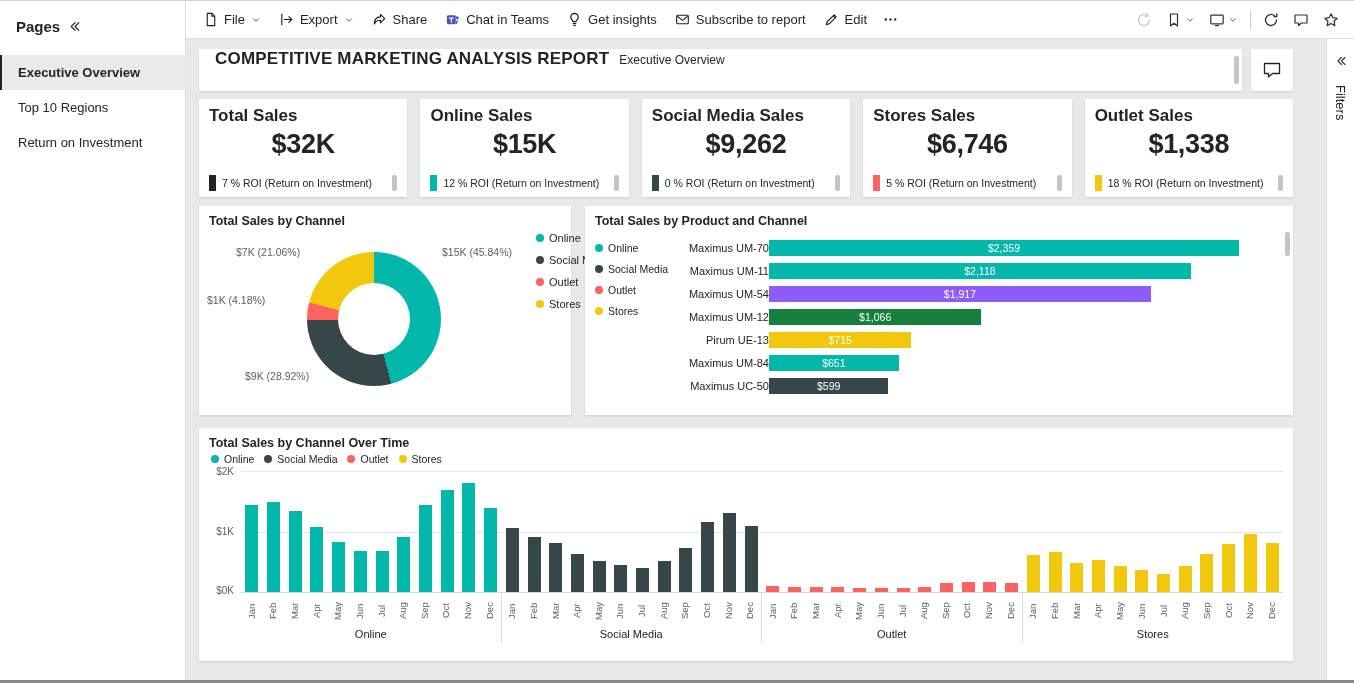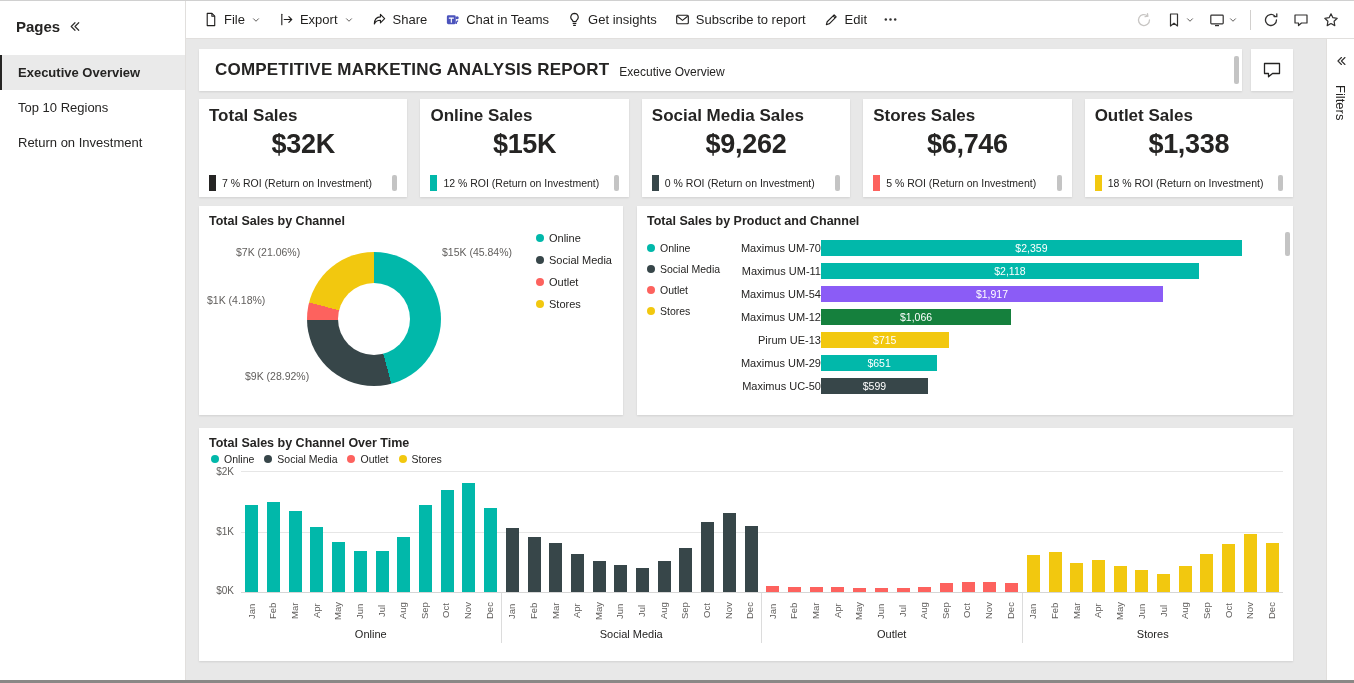--- a/index.html
+++ b/index.html
@@ -27,21 +27,21 @@
   .dim{color:#c8c6c4}
 
   
   .workspace{flex:1;display:flex;min-height:0;background:#e8e8e8}
   .canvas-area{flex:1;padding:10px 33px 0 13px;min-width:0}
   .filters-pane{width:28px;background:#fff;border-left:1px solid #e1dfdd;display:flex;flex-direction:column;align-items:center;padding-top:10px;gap:12px;flex-shrink:0}
   .filters-label{writing-mode:vertical-rl;font-size:13px;color:#252423}
 
   
   .report-header{display:flex;gap:9px;margin-bottom:8px;height:42px}
-  .title-box{flex:1;background:#fff;display:flex;align-items:center;padding:0 16px;position:relative;box-shadow:0 1px 2px rgba(0,0,0,.10)}
+  .title-box{flex:1;background:#fff;display:flex;padding:0 16px;position:relative;box-shadow:0 1px 2px rgba(0,0,0,.10)}
   .report-title{font-size:17px;font-weight:700;letter-spacing:.2px;white-space:nowrap}
   .report-subtitle{font-size:12px;margin-left:10px;padding-top:4px;white-space:nowrap}
   .title-box .mini-scrollbar{position:absolute;right:3px;top:7px;height:28px}
   .comment-btn{width:42px;background:#fff;border:none;box-shadow:0 1px 2px rgba(0,0,0,.10);display:flex;align-items:center;justify-content:center;cursor:pointer;color:#252423}
   .mini-scrollbar{width:5px;height:16px;background:#c4c4c4;border-radius:2px;display:inline-block;flex-shrink:0}
 
   
   .kpi-row{display:flex;gap:13px;height:98px;margin-bottom:9px}
   .kpi-card{flex:1;background:#fff;box-shadow:0 1px 2px rgba(0,0,0,.10);padding:7px 10px 6px;display:flex;flex-direction:column;min-width:0}
   .kpi-title{font-size:17px;font-weight:700}
@@ -49,21 +49,21 @@
   .kpi-roi{display:flex;align-items:center;gap:6px;font-size:10.5px}
   .kpi-marker{width:7px;height:16px;flex-shrink:0}
   .kpi-roi-text{flex:1;white-space:nowrap;overflow:hidden}
 
   
   .row2{display:flex;gap:14px;height:209px;margin-bottom:13px}
   .panel{background:#fff;box-shadow:0 1px 2px rgba(0,0,0,.10);position:relative;padding:8px 10px}
   .panel-title{font-size:12.5px;font-weight:700;color:#252423}
 
   
-  .donut-panel{width:424px;flex-shrink:0}
+  .donut-panel{width:372px;flex-shrink:0}
   .donut{position:absolute;left:108px;top:46px;width:134px;height:134px;border-radius:50%}
   .donut::after{content:"";position:absolute;left:31px;top:31px;width:72px;height:72px;border-radius:50%;background:#fff}
   .donut-label{position:absolute;font-size:10.5px;color:#605e5c;white-space:nowrap}
   .donut-legend{position:absolute;left:337px;top:26px;display:flex;flex-direction:column;gap:10px}
   .legend-item{display:flex;align-items:center;gap:5px;cursor:pointer}
   .legend-dot{width:8px;height:8px;border-radius:50%;flex-shrink:0}
   .legend-label{font-size:11px;color:#252423;white-space:nowrap}
 
   
   .product-panel{flex:1;min-width:0}
@@ -382,21 +382,21 @@
                   </div>
                   <div class="bar-row">
                     <span class="bar-cat">Pirum UE-13</span>
                     <div class="bar-track">
                       <div class="hbar" style="width: 28.6%; background: rgb(242, 200, 15);">
                         <span class="bar-val">$715</span>
                       </div>
                     </div>
                   </div>
                   <div class="bar-row">
-                    <span class="bar-cat">Maximus UM-29</span>
+                    <span class="bar-cat">Maximus UM-84</span>
                     <div class="bar-track">
                       <div class="hbar" style="width: 26.04%; background: rgb(1, 184, 170);">
                         <span class="bar-val">$651</span>
                       </div>
                     </div>
                   </div>
                   <div class="bar-row">
                     <span class="bar-cat">Maximus UC-50</span>
                     <div class="bar-track">
                       <div class="hbar" style="width: 23.96%; background: rgb(55, 70, 73);">

